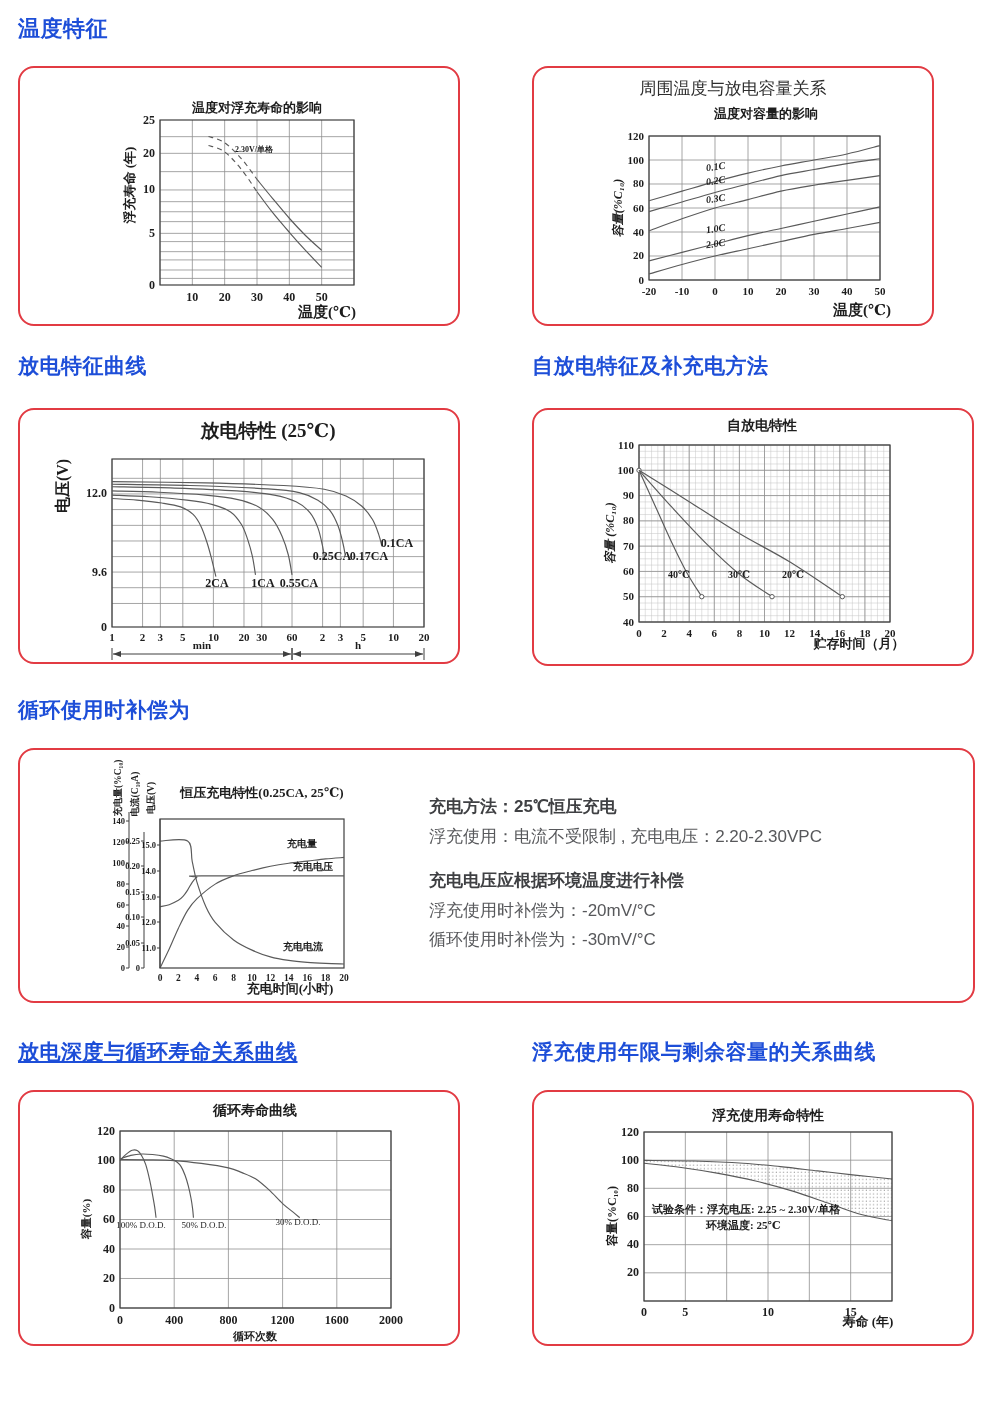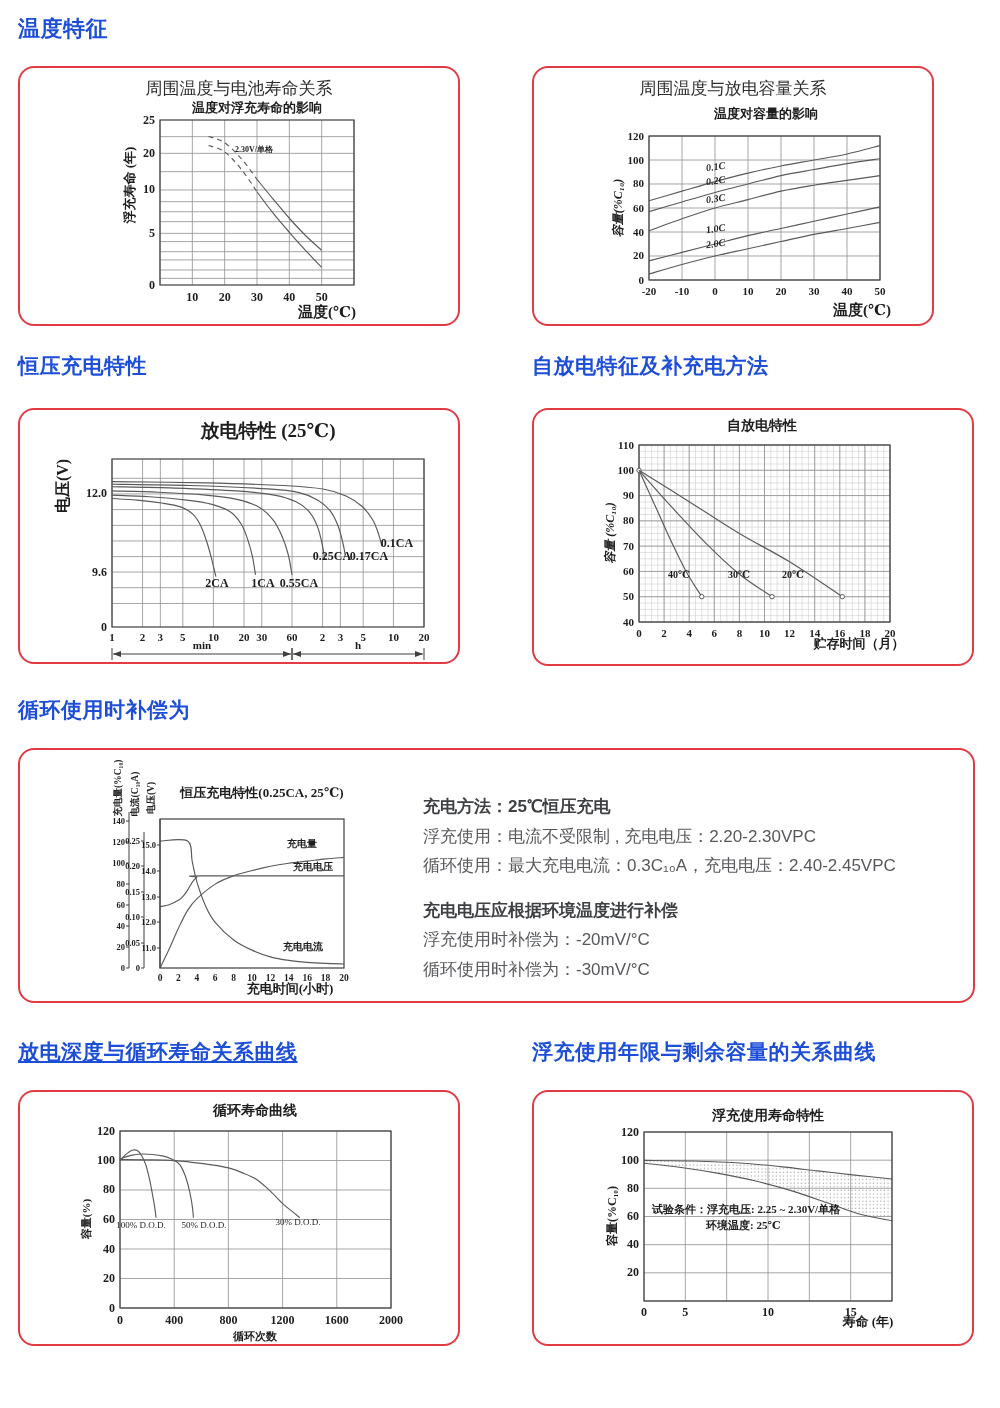--- a/index.html
+++ b/index.html
@@ -18,31 +18,30 @@
   }
   .box svg{position:absolute;left:0;top:0;}
   .card-title{
     position:absolute;left:0;right:0;top:9px;text-align:center;
     font-size:17px;color:#2e2e2e;font-weight:400;
   }
   .charge-text{
     position:absolute;left:423px;top:797px;width:545px;
     font-size:17px;color:#57585b;line-height:1.15;
   }
-  .charge-text p{margin:0 0 10px 0;}
+  .charge-text p{margin:0 0 10px 6px;}
   .charge-text p.bold{color:#3f4043;font-weight:700;}
   .charge-text p.gap{margin-top:25px;}
 </style>
 </head>
 <body style="--accent: #e23b43;">
 
 <h1 class="heading h1" style="left:18px;top:14px;">温度特征</h1>
 
 <div class="box" style="left:18px;top:66px;width:442px;height:260px;">
-  <div class="card-title">周围温度与电池寿命关系</div>
   <svg viewBox="0 0 442 260" width="442" height="260">
       <line x1="140" y1="52" x2="140" y2="217" stroke="#8f8f8f" stroke-width="0.8"></line>
       <line x1="172.3398" y1="52" x2="172.3398" y2="217" stroke="#8f8f8f" stroke-width="0.8"></line>
       <line x1="204.6602" y1="52" x2="204.6602" y2="217" stroke="#8f8f8f" stroke-width="0.8"></line>
       <line x1="237" y1="52" x2="237" y2="217" stroke="#8f8f8f" stroke-width="0.8"></line>
       <line x1="269.33979999999997" y1="52" x2="269.33979999999997" y2="217" stroke="#8f8f8f" stroke-width="0.8"></line>
       <line x1="301.66020000000003" y1="52" x2="301.66020000000003" y2="217" stroke="#8f8f8f" stroke-width="0.8"></line>
       <line x1="334" y1="52" x2="334" y2="217" stroke="#8f8f8f" stroke-width="0.8"></line>
       <line x1="140" y1="68.665" x2="334" y2="68.665" stroke="#8f8f8f" stroke-width="0.8"></line>
       <line x1="140" y1="85.33000000000001" x2="334" y2="85.33000000000001" stroke="#8f8f8f" stroke-width="0.8"></line>
@@ -122,21 +121,21 @@
       <text x="88" y="140" text-anchor="middle" font-size="12" fill="#1d1d1d" font-family="&quot;Liberation Serif&quot;,&quot;DejaVu Serif&quot;,serif" font-weight="bold" font-style="italic" transform="rotate(-90 88 140)">容量(%C₁₀)</text>
       <text x="328" y="247" text-anchor="middle" font-size="15" fill="#1d1d1d" font-family="&quot;Liberation Serif&quot;,&quot;DejaVu Serif&quot;,serif" font-weight="bold">温度(℃)</text>
       <text x="182" y="102" text-anchor="middle" font-size="10" fill="#1d1d1d" font-family="&quot;Liberation Serif&quot;,&quot;DejaVu Serif&quot;,serif" font-weight="bold" font-style="italic" transform="rotate(-8 182 102)">0.1C</text>
       <text x="182" y="116" text-anchor="middle" font-size="10" fill="#1d1d1d" font-family="&quot;Liberation Serif&quot;,&quot;DejaVu Serif&quot;,serif" font-weight="bold" font-style="italic" transform="rotate(-8 182 116)">0.2C</text>
       <text x="182" y="134" text-anchor="middle" font-size="10" fill="#1d1d1d" font-family="&quot;Liberation Serif&quot;,&quot;DejaVu Serif&quot;,serif" font-weight="bold" font-style="italic" transform="rotate(-8 182 134)">0.3C</text>
       <text x="182" y="164" text-anchor="middle" font-size="10" fill="#1d1d1d" font-family="&quot;Liberation Serif&quot;,&quot;DejaVu Serif&quot;,serif" font-weight="bold" font-style="italic" transform="rotate(-8 182 164)">1.0C</text>
       <text x="182" y="179" text-anchor="middle" font-size="10" fill="#1d1d1d" font-family="&quot;Liberation Serif&quot;,&quot;DejaVu Serif&quot;,serif" font-weight="bold" font-style="italic" transform="rotate(-8 182 179)">2.0C</text>
     </svg>
 </div>
 
-<h2 class="heading" style="left:18px;top:352px;">恒压充电特性</h2>
+<h2 class="heading" style="left:18px;top:352px;">放电特征曲线</h2>
 <h2 class="heading" style="left:532px;top:352px;">自放电特征及补充电方法</h2>
 
 <div class="box" style="left:18px;top:408px;width:442px;height:256px;">
   <svg viewBox="0 0 442 256" width="442" height="256">
       <line x1="92" y1="49" x2="92" y2="217" stroke="#8f8f8f" stroke-width="0.8"></line>
       <line x1="122.576" y1="49" x2="122.576" y2="217" stroke="#8f8f8f" stroke-width="0.8"></line>
       <line x1="140.36" y1="49" x2="140.36" y2="217" stroke="#8f8f8f" stroke-width="0.8"></line>
       <line x1="162.824" y1="49" x2="162.824" y2="217" stroke="#8f8f8f" stroke-width="0.8"></line>
       <line x1="193.4" y1="49" x2="193.4" y2="217" stroke="#8f8f8f" stroke-width="0.8"></line>
       <line x1="223.976" y1="49" x2="223.976" y2="217" stroke="#8f8f8f" stroke-width="0.8"></line>
@@ -396,21 +395,20 @@
       <text x="282" y="97" text-anchor="middle" font-size="10" fill="#1d1d1d" font-family="&quot;Liberation Serif&quot;,&quot;DejaVu Serif&quot;,serif" font-weight="bold">充电量</text>
       <text x="293" y="120" text-anchor="middle" font-size="10" fill="#1d1d1d" font-family="&quot;Liberation Serif&quot;,&quot;DejaVu Serif&quot;,serif" font-weight="bold">充电电压</text>
       <text x="283" y="200" text-anchor="middle" font-size="10" fill="#1d1d1d" font-family="&quot;Liberation Serif&quot;,&quot;DejaVu Serif&quot;,serif" font-weight="bold">充电电流</text>
       <text x="270" y="243" text-anchor="middle" font-size="13" fill="#1d1d1d" font-family="&quot;Liberation Serif&quot;,&quot;DejaVu Serif&quot;,serif" font-weight="bold">充电时间(小时)</text>
     </svg>
 </div>
 
 <div class="charge-text">
   <p class="bold">充电方法：25℃恒压充电</p>
   <p>浮充使用：电流不受限制 , 充电电压：2.20-2.30VPC</p>
-  <p>循环使用：最大充电电流：0.3C₁₀A，充电电压：2.40-2.45VPC</p>
   <p class="bold gap">充电电压应根据环境温度进行补偿</p>
   <p>浮充使用时补偿为：-20mV/°C</p>
   <p>循环使用时补偿为：-30mV/°C</p>
 </div>
 
 <h2 class="heading" style="left:18px;top:1038px;text-decoration:underline;">放电深度与循环寿命关系曲线</h2>
 <h2 class="heading" style="left:532px;top:1038px;">浮充使用年限与剩余容量的关系曲线</h2>
 
 <div class="box" style="left:18px;top:1090px;width:442px;height:256px;">
   <svg viewBox="0 0 442 256" width="442" height="256">

